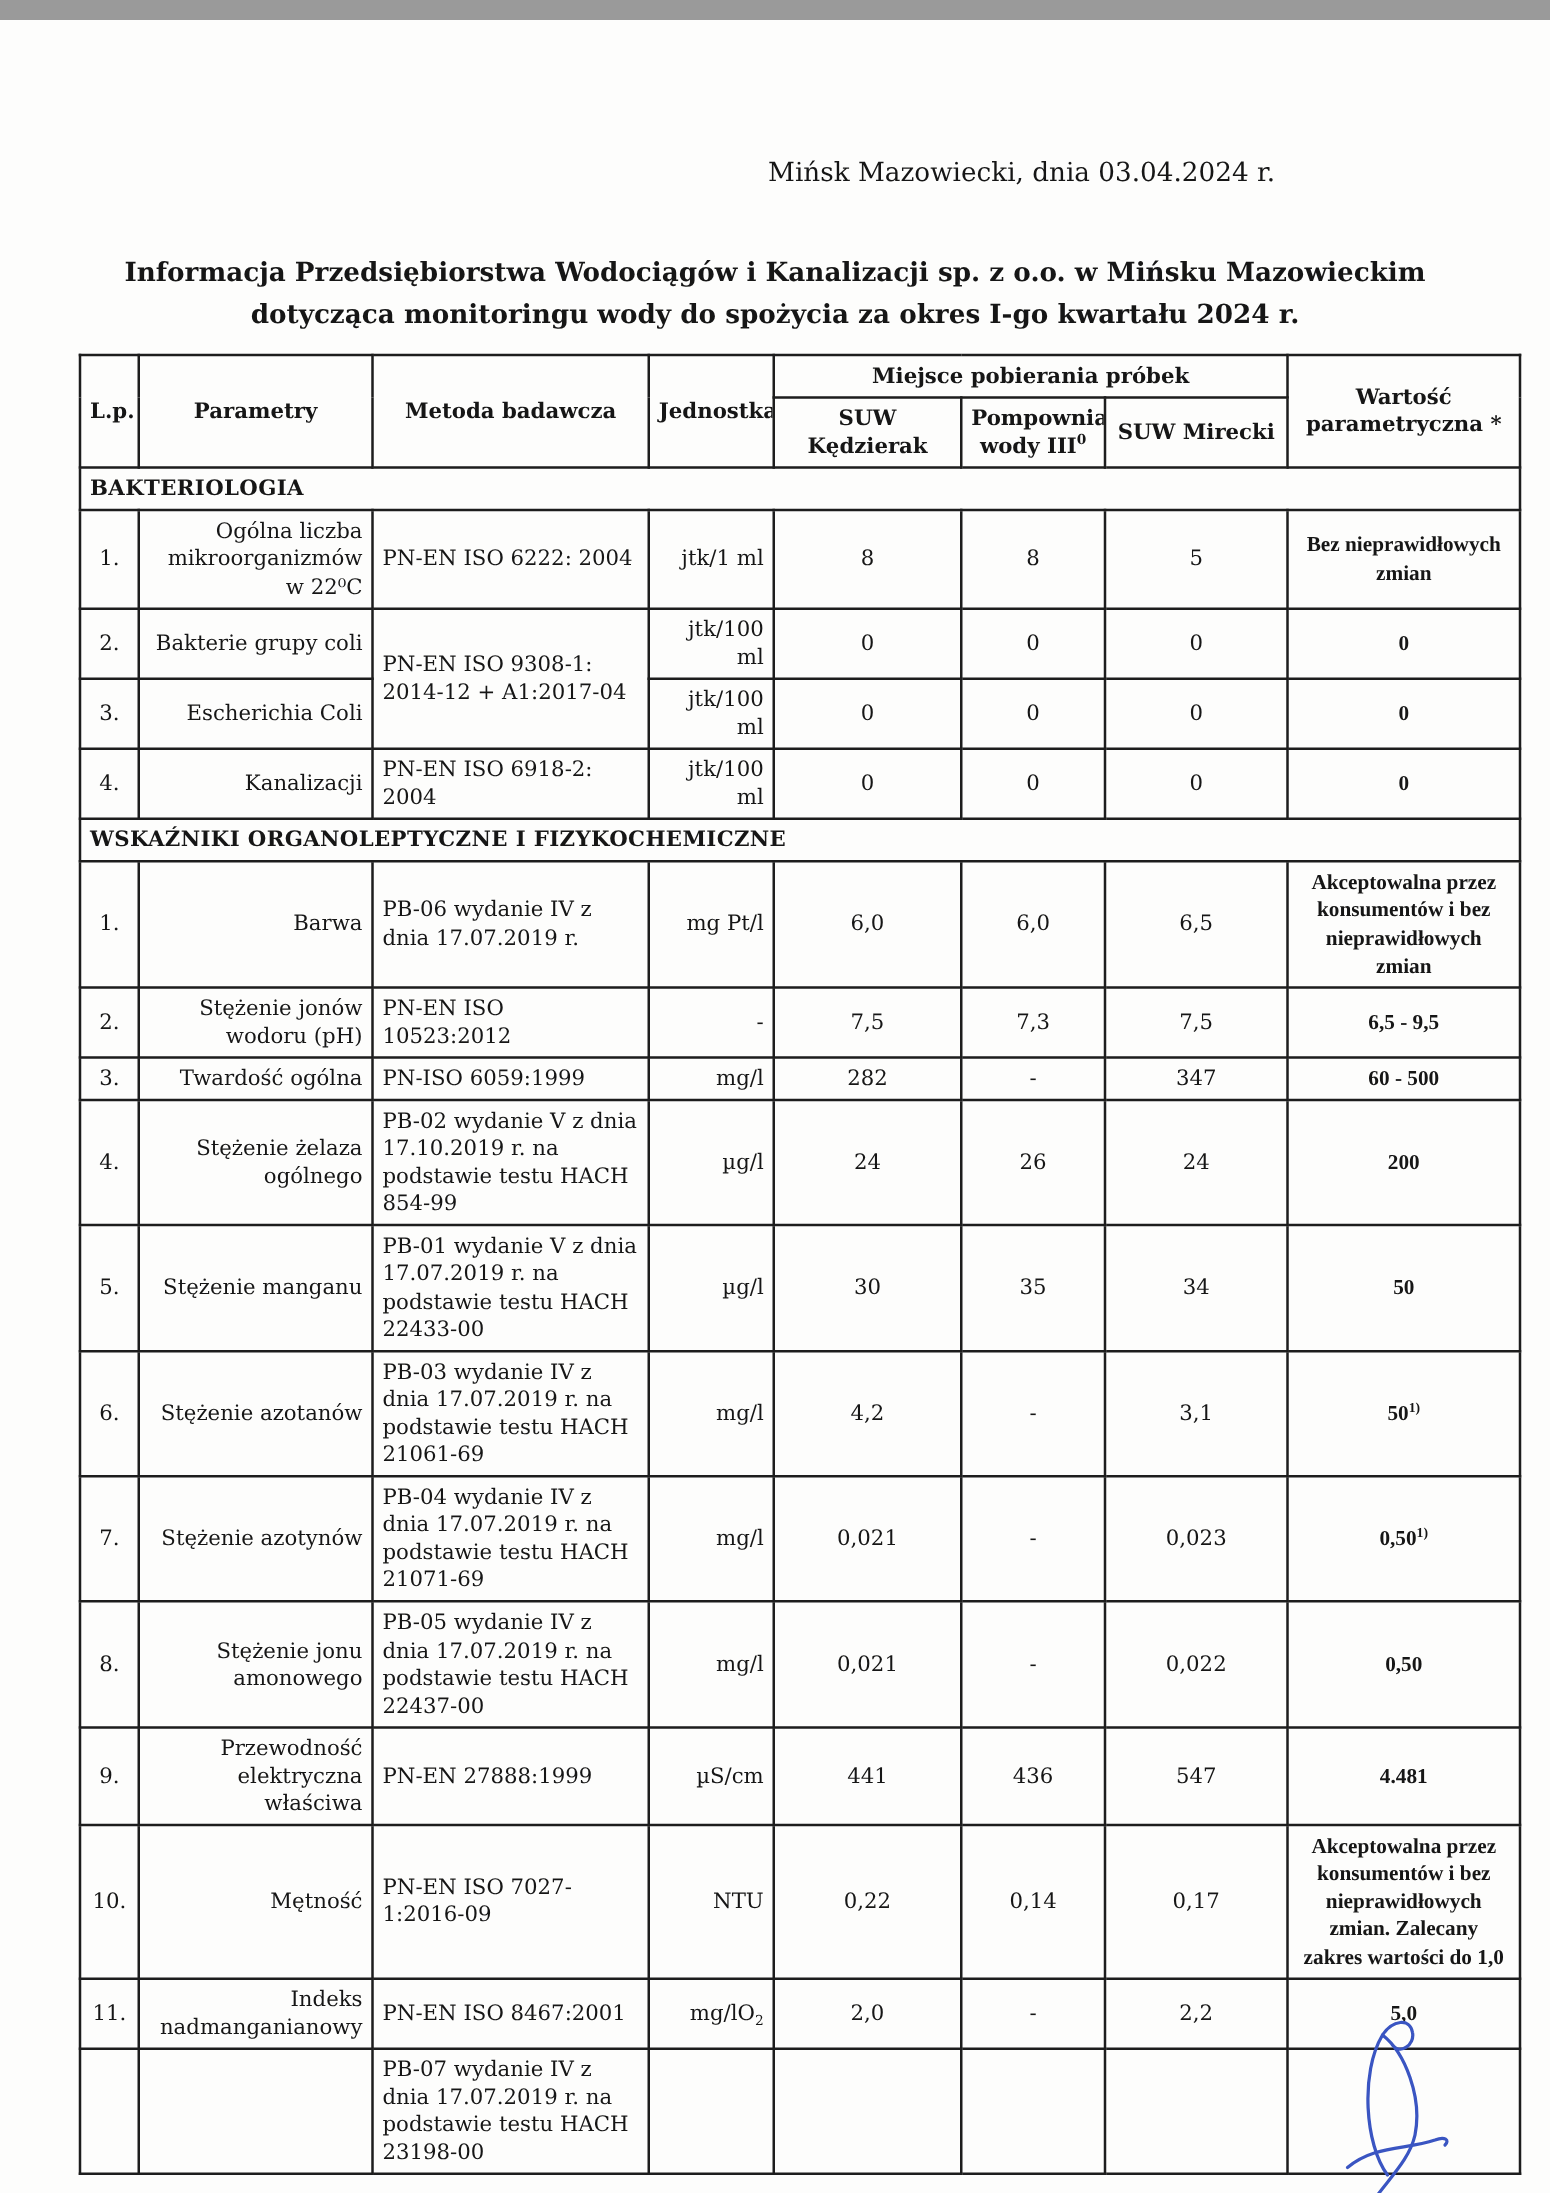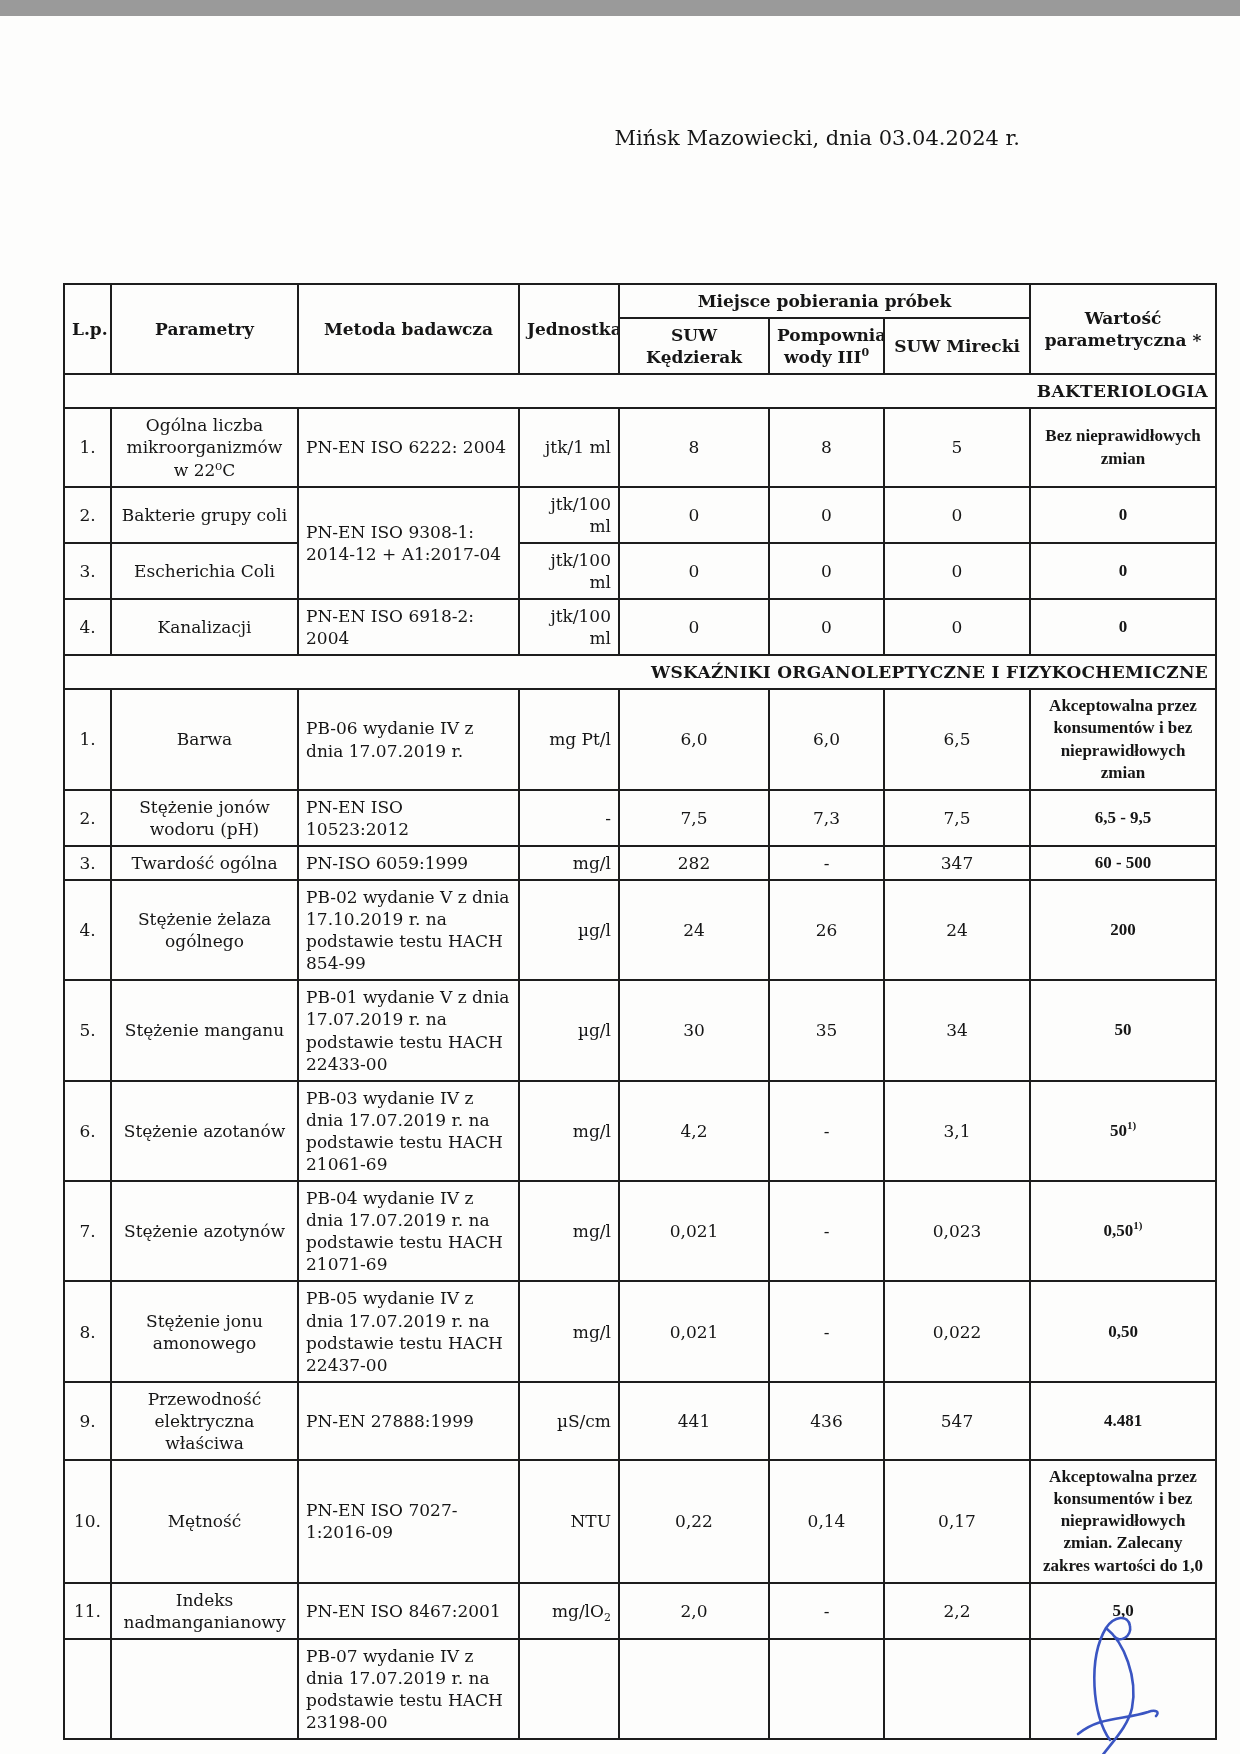--- a/index.html
+++ b/index.html
@@ -28,45 +28,49 @@
   table.main th,table.main td{
     border:2px solid #1d1d1d;
     padding:5px 7px;
     font-size:17px;
     vertical-align:middle;
     overflow:hidden;
     line-height:1.3;
   }
   table.main th{font-weight:bold;text-align:center;}
   td.section-title{
-    text-align:right;font-weight:bold;font-size:17.5px;
+    text-align:left;font-weight:bold;font-size:17.5px;
     border-top:3px solid #161616;border-bottom:3px solid #161616;
     padding:8px 4px;
     letter-spacing:.3px;
   }
   td.cell-lp{text-align:center;}
-  td.cell-parameter{text-align:center;}
+  td.cell-parameter{text-align:right;}
   td.cell-method{text-align:left;}
   td.cell-unit{text-align:right;}
   td.cell-value{text-align:center;}
   td.cell-limit{text-align:center;font-weight:bold;font-family:Liberation Serif, serif;}
   sup{font-size:11px;line-height:0;}
   sub{font-size:11px;line-height:0;}
   .signature{
     position:absolute;left:1048px;top:1596px;
     width:140px;height:150px;
   }
 </style>
 </head>
 <body>
 
 <div class="page">
 
   <div class="date-line">Mińsk Mazowiecki, dnia 03.04.2024 r.</div>
 
+  <div class="doc-title">
+    <div>Informacja Przedsiębiorstwa Wodociągów i Kanalizacji sp. z o.o. w Mińsku Mazowieckim</div>
+    <div>dotycząca  monitoringu  wody do spożycia za okres I-go kwartału 2024 r.</div>
+  </div>
 
   <table class="main">
     <colgroup>
       <col style="width:47px">
         <col style="width:187px">
         <col style="width:221px">
         <col style="width:100px">
       <col style="width:150px">
         <col style="width:115px">
         <col style="width:146px">

